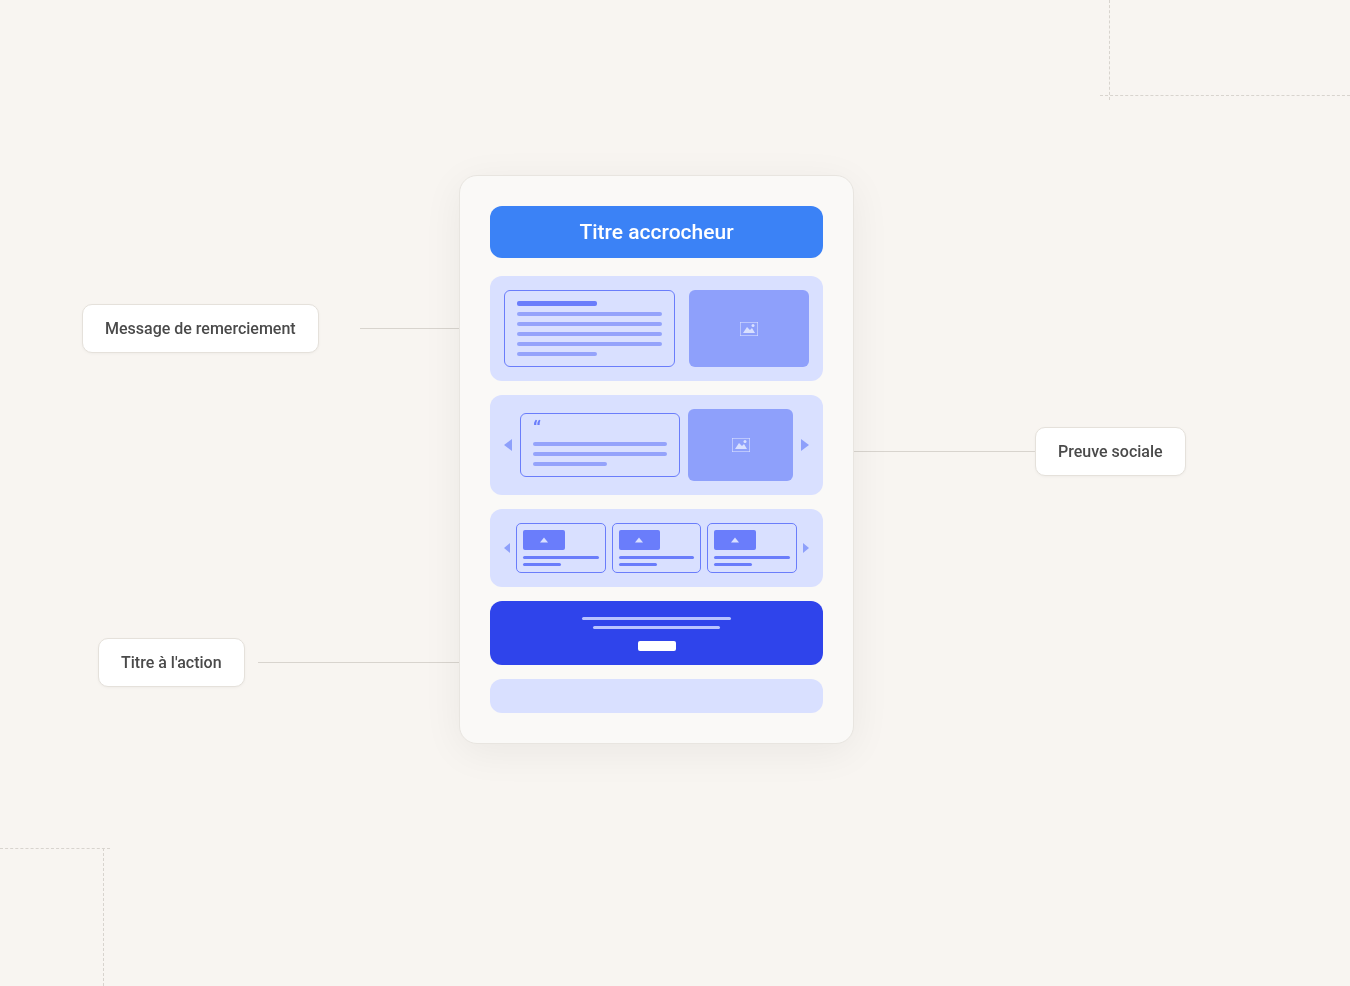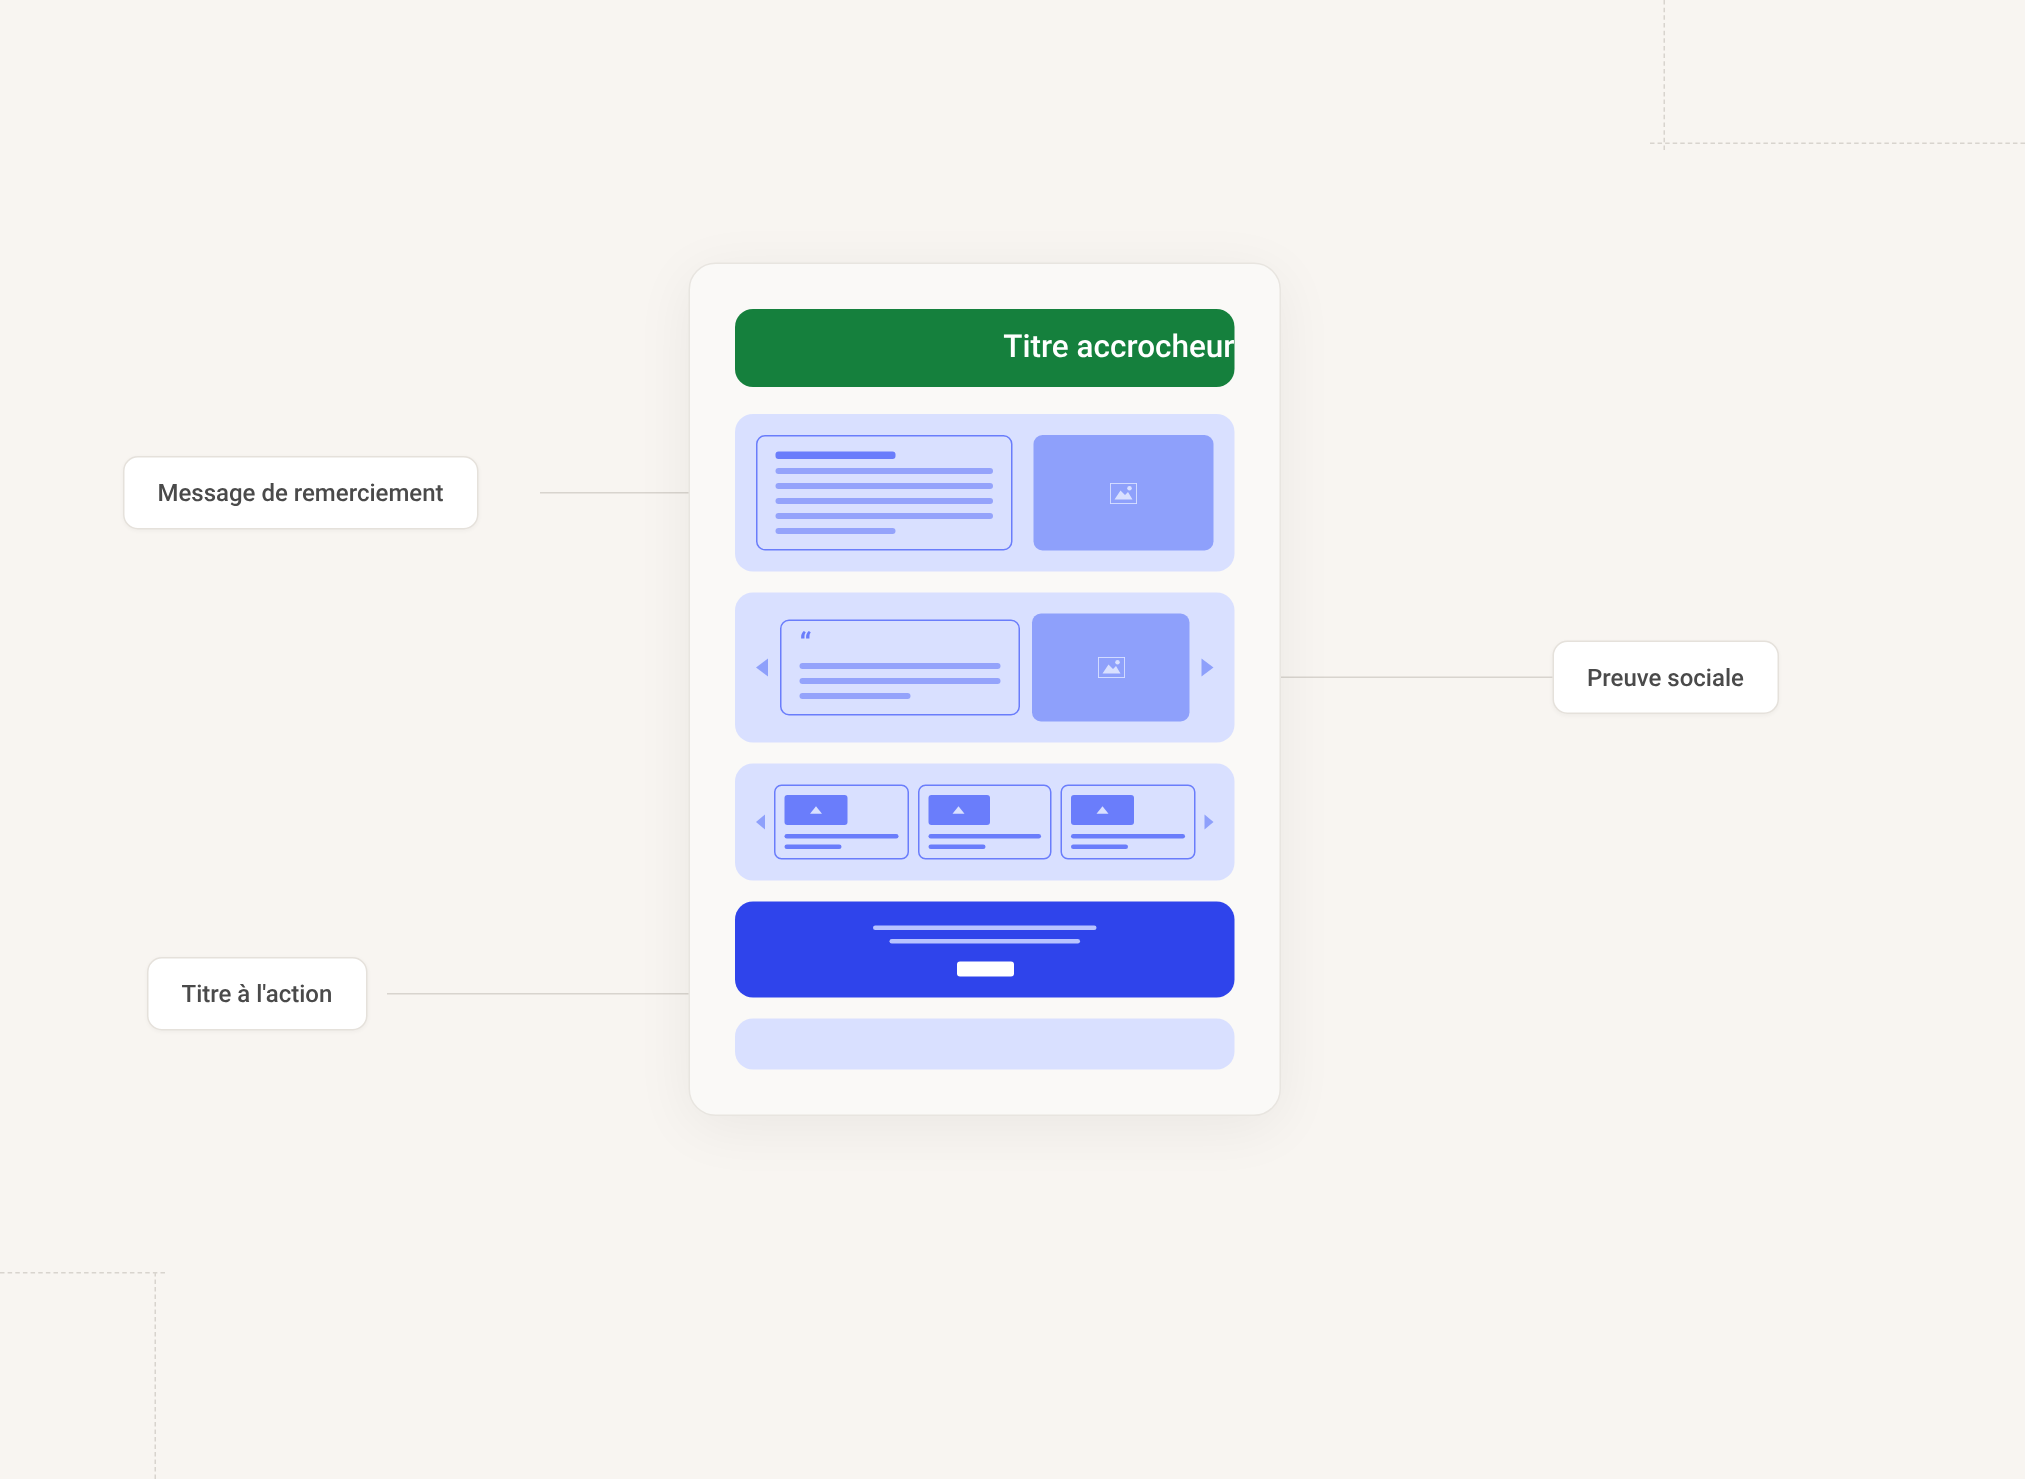--- a/index.html
+++ b/index.html
@@ -50,23 +50,23 @@
   width: 395px;
   background: #faf9f7;
   border: 1px solid #e8e5e0;
   border-radius: 18px;
   padding: 30px;
   box-shadow: 0 8px 40px rgba(0,0,0,0.06);
 }
 
 
 .header-pill {
-  background: #15803d;
+  background: #3b82f6;
   color: #fff;
-  text-align: right;
+  text-align: center;
   font-size: 21px;
   font-weight: 500;
   padding: 14px 0;
   border-radius: 12px;
   margin-bottom: 18px;
 }
 
 .section {
   background: #d9e0ff;
   border-radius: 12px;

